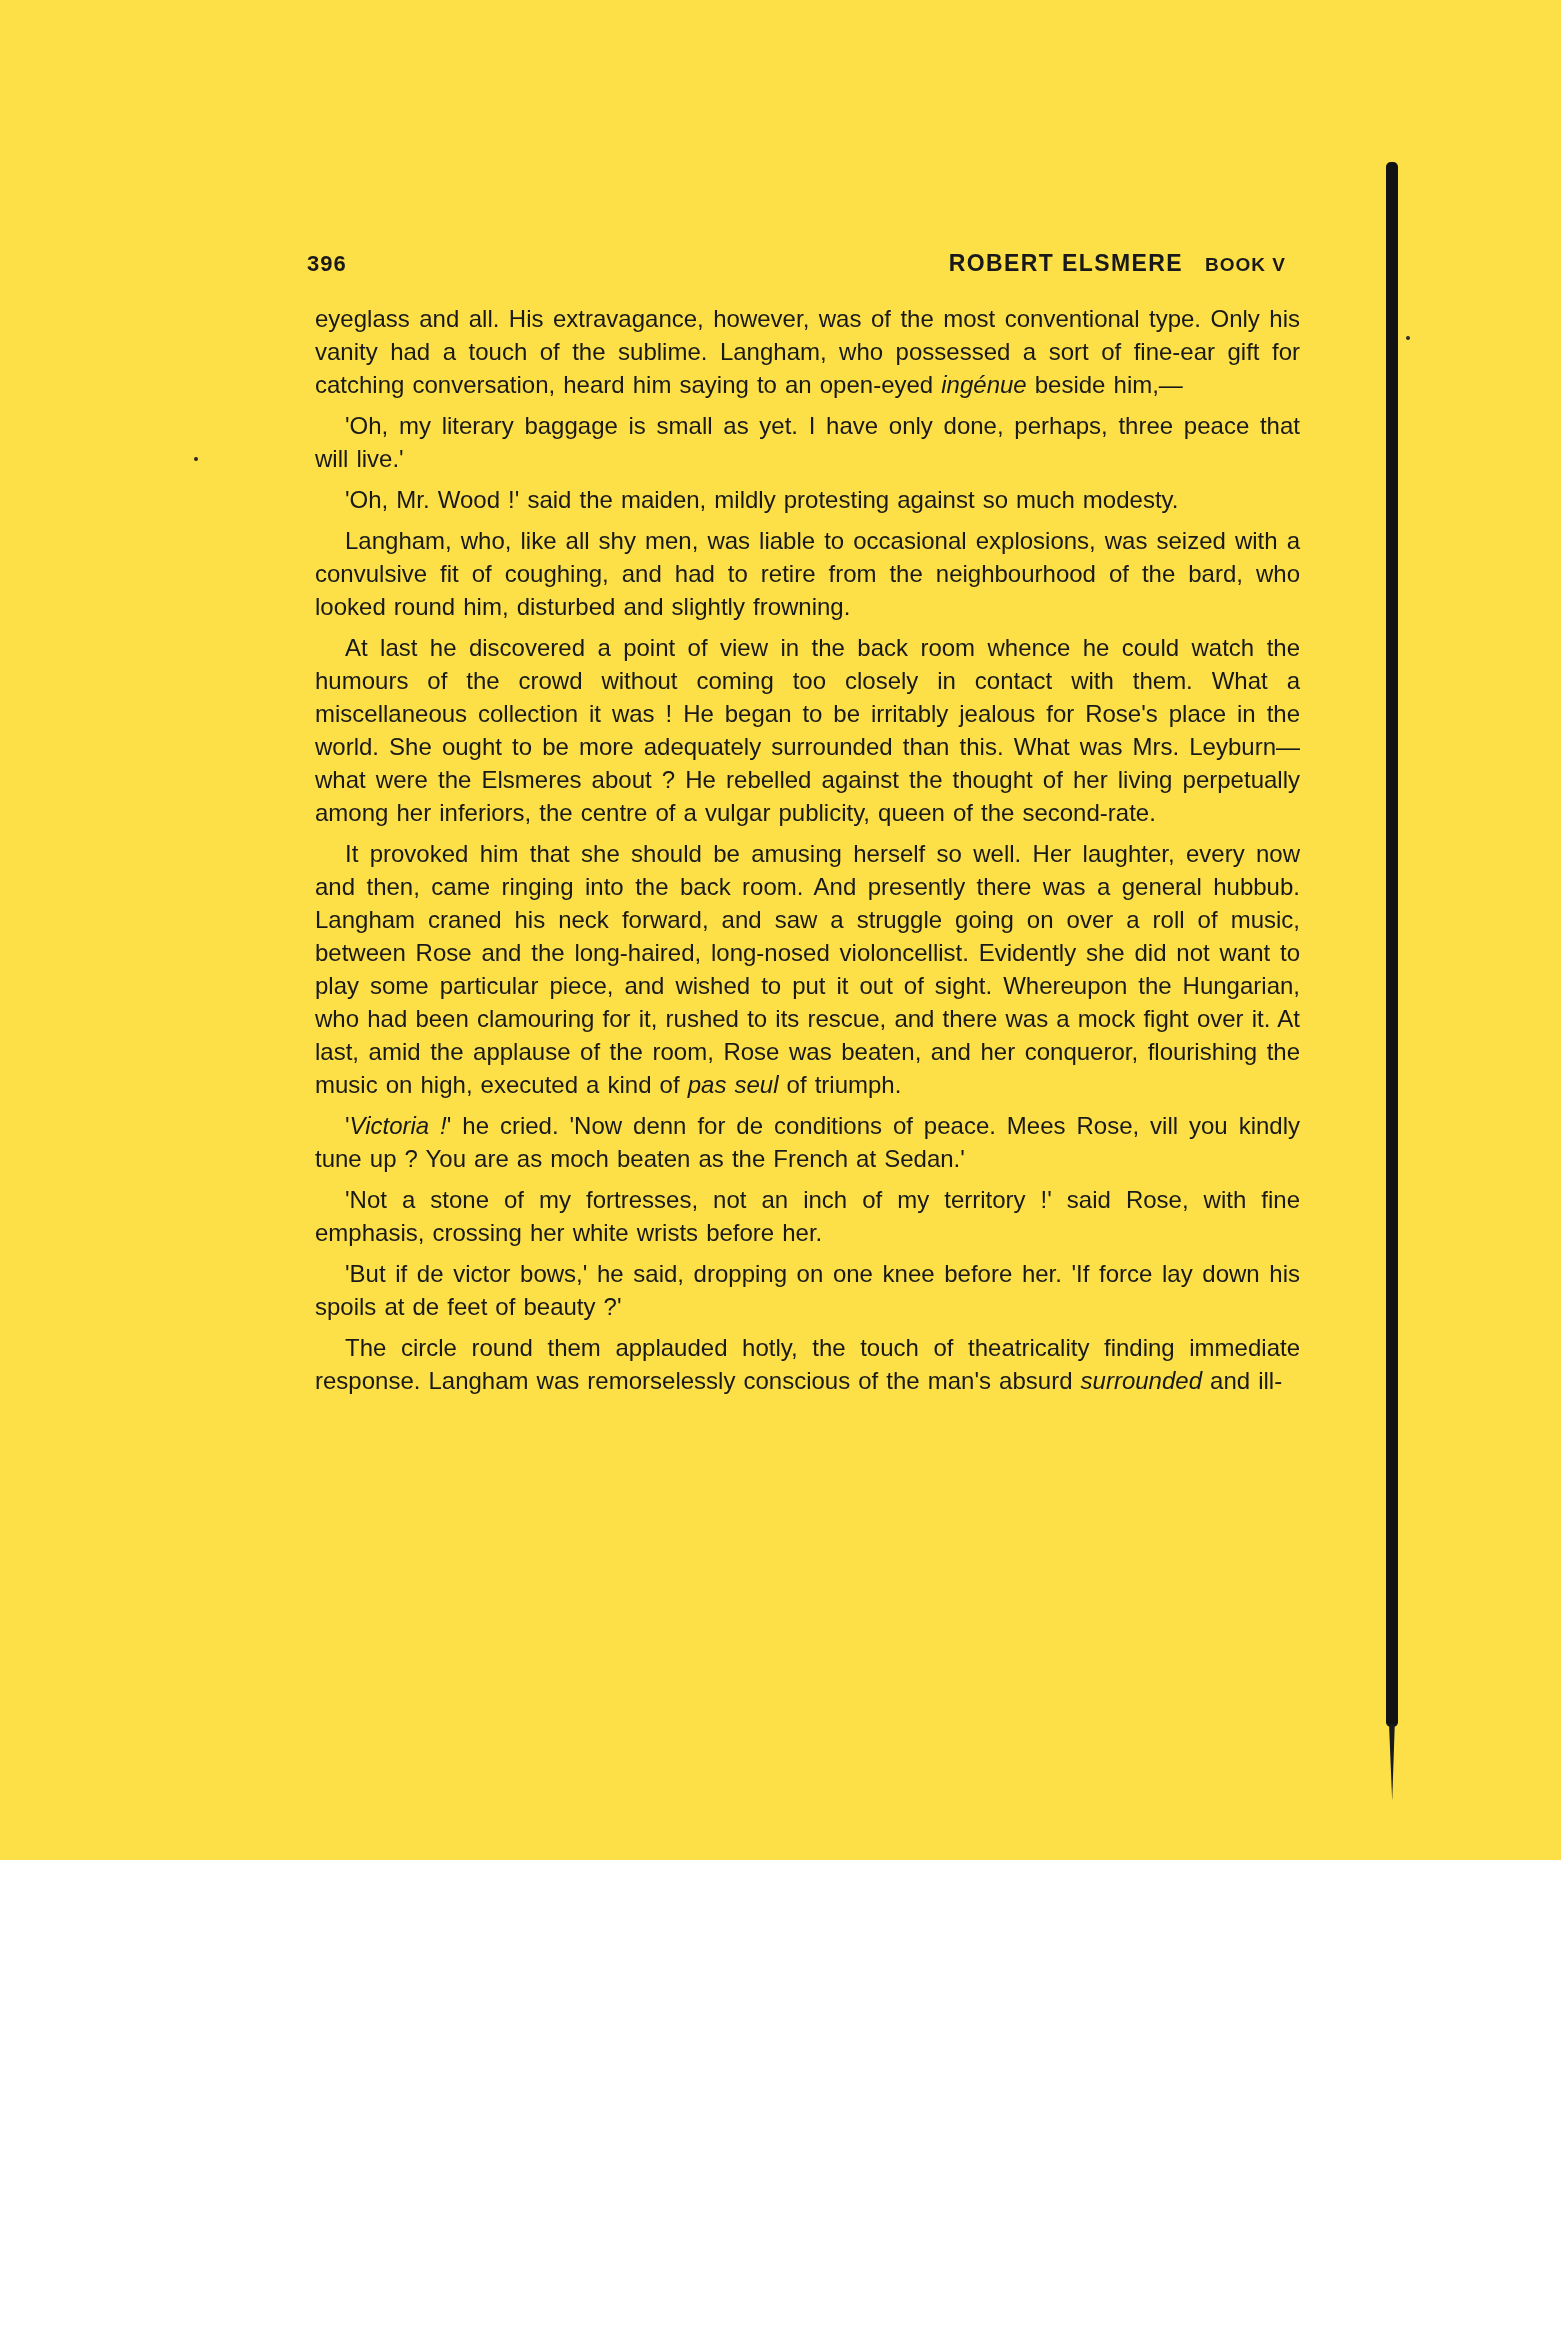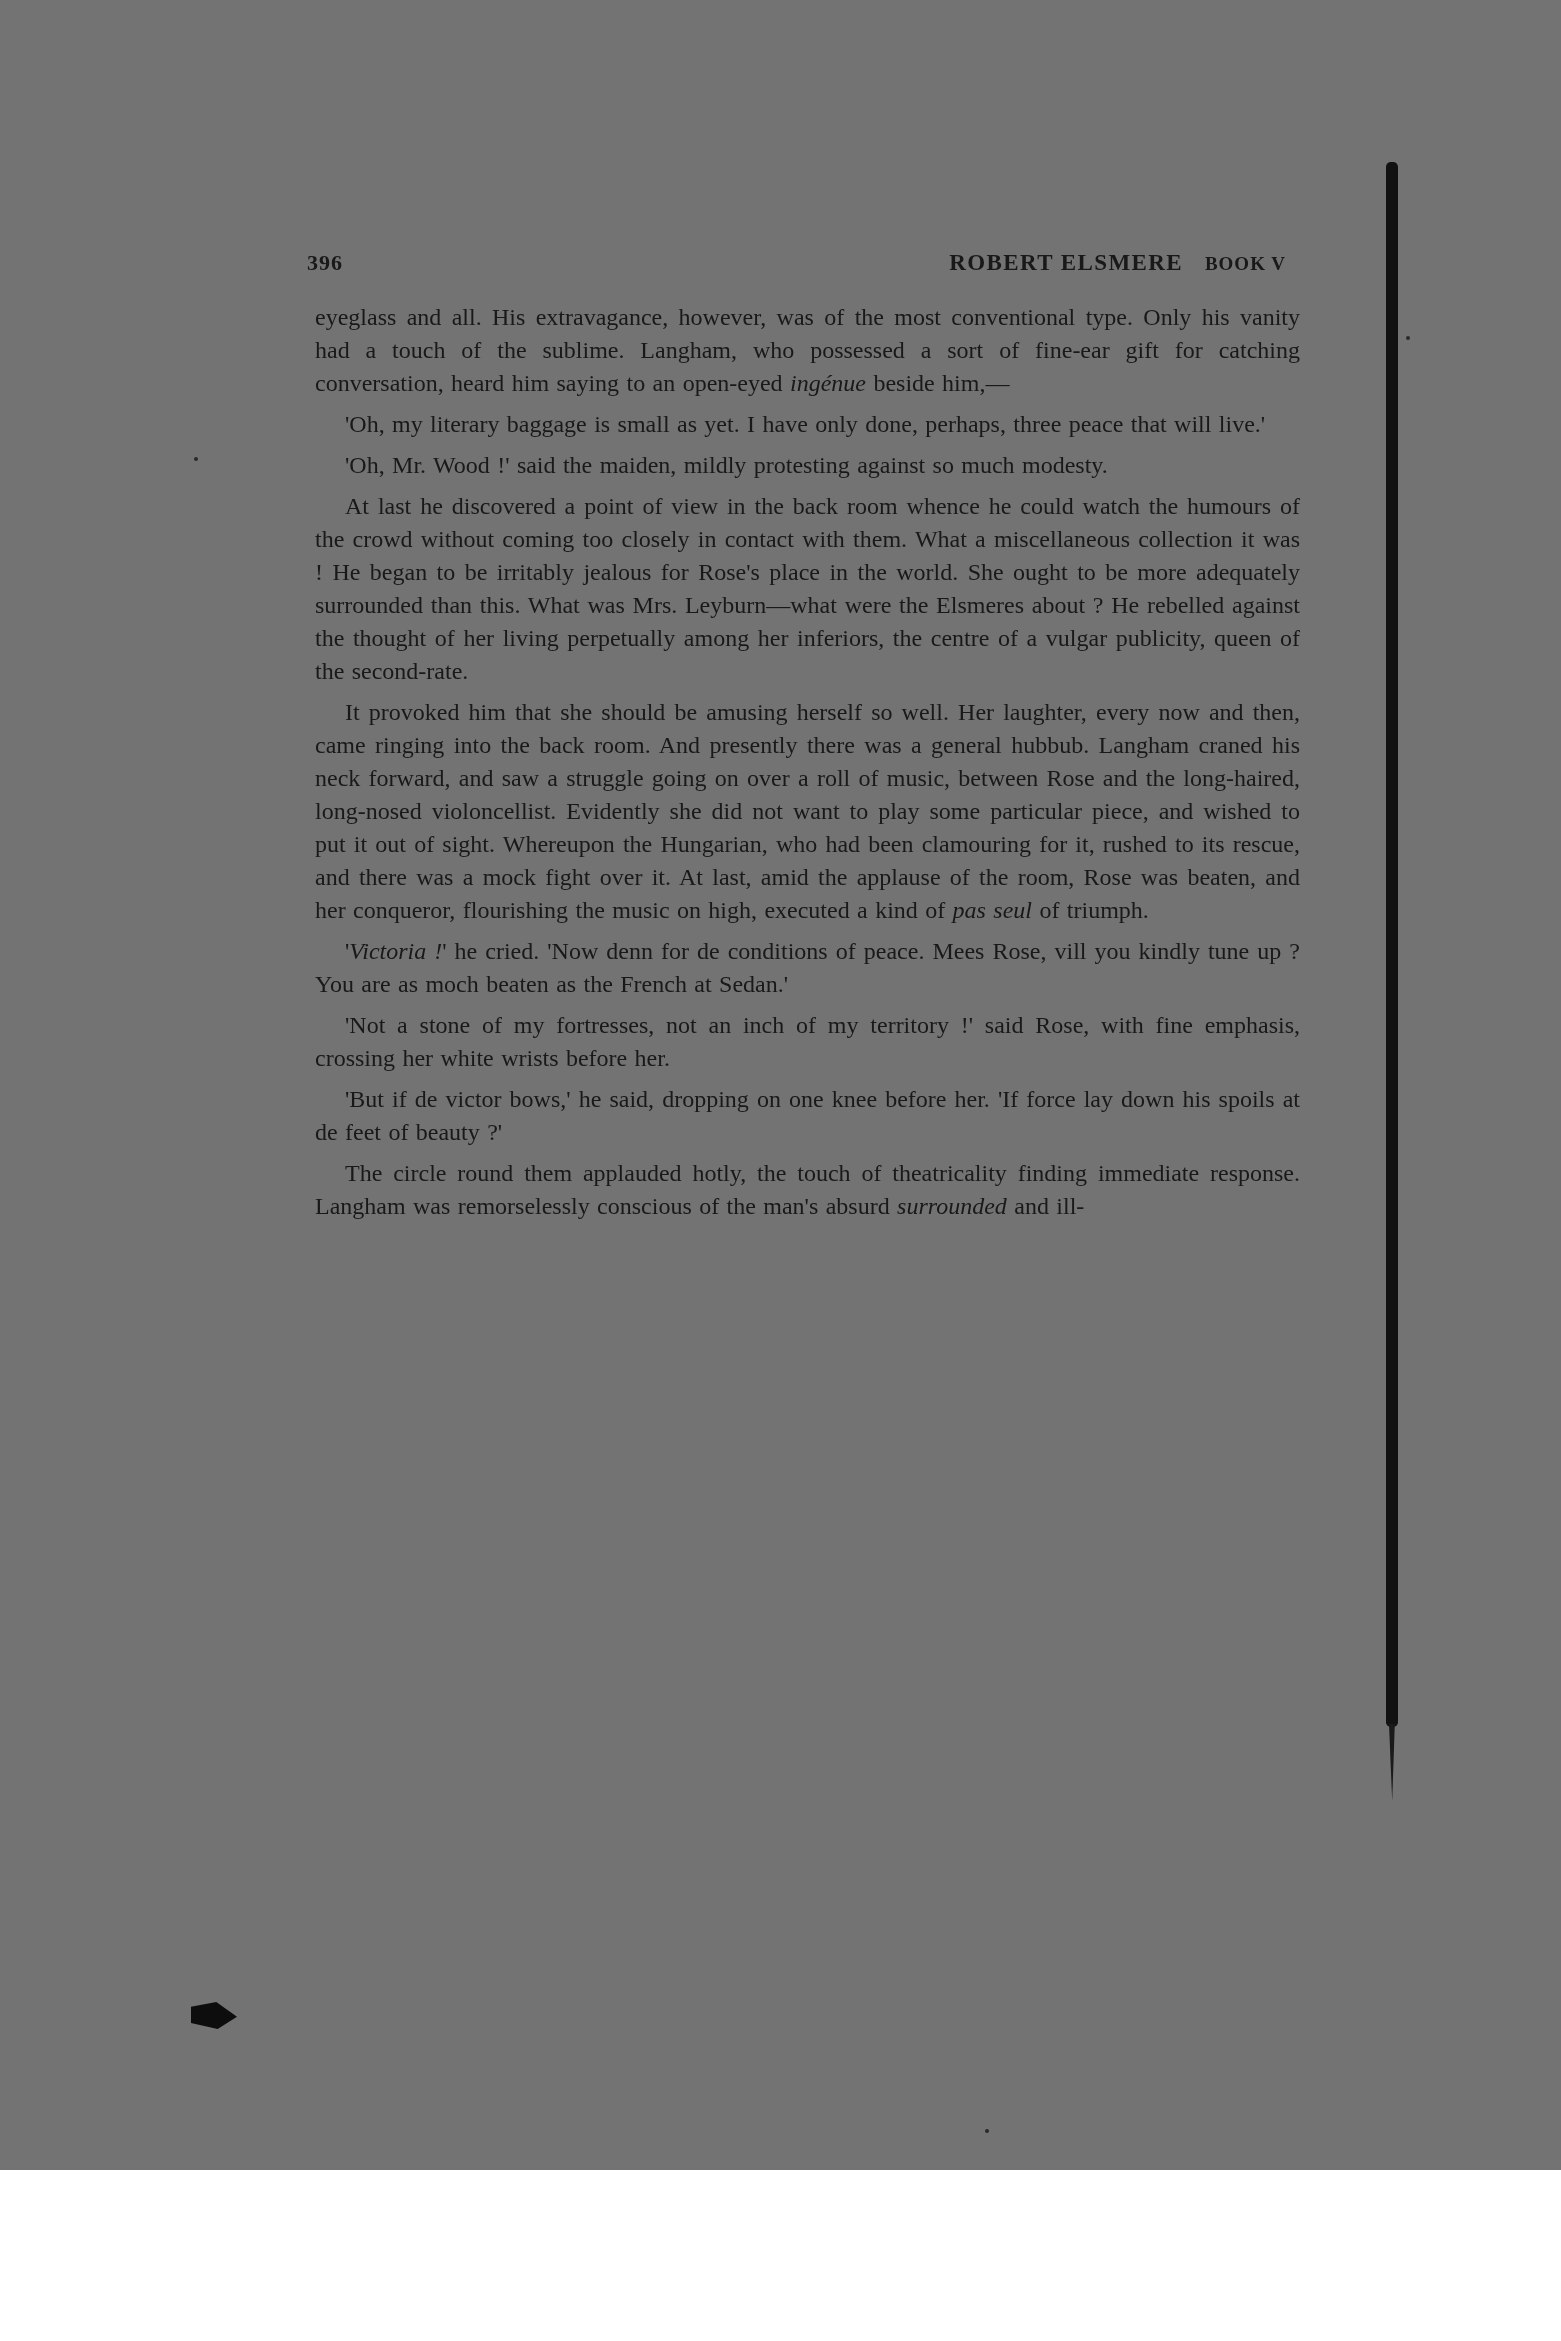--- a/index.html
+++ b/index.html
@@ -3,24 +3,24 @@
 <meta charset="utf-8">
 <style>
   html, body {
     margin: 0;
     padding: 0;
     background: #ffffff;
   }
   .page {
     position: relative;
     width: 1562px;
-    height: 2170px;
-    background: #737373;
+    height: 1860px;
+    background: #fde047;
     overflow: hidden;
-    font-family: Liberation Serif, serif;
+    font-family: Liberation Sans, sans-serif;
     color: #191919;
   }
   .content {
     position: absolute;
     left: 307px;
     top: 250px;
     width: 1001px;
   }
   .running-head {
     display: flex;
@@ -112,20 +112,21 @@
     <div class="running-head">
       <span class="page-number">396</span>
       <span class="head-title">ROBERT ELSMERE</span>
       <span class="head-book">BOOK V</span>
     </div>
 
     <div class="text-block">
         <p class="no-indent"><span>eyeglass and all.  His extravagance, however, was of the most conventional type.  Only his vanity had a touch of the sublime. Langham, who possessed a sort of fine-ear gift for catching conversation, heard him saying to an open-eyed </span><em>ingénue</em><span> beside him,—</span></p>
         <p><span>'Oh, my literary baggage is small as yet.  I have only done, perhaps, three peace that will live.'</span></p>
         <p><span>'Oh, Mr. Wood !' said the maiden, mildly protesting against so much modesty.</span></p>
+        <p><span>Langham, who, like all shy men, was liable to occasional explosions, was seized with a convulsive fit of coughing, and had to retire from the neighbourhood of the bard, who looked round him, disturbed and slightly frowning.</span></p>
         <p><span>At last he discovered a point of view in the back room whence he could watch the humours of the crowd without coming too closely in contact with them.  What a miscellaneous collection it was !  He began to be irritably jealous for Rose's place in the world.  She ought to be more adequately surrounded than this.  What was Mrs. Leyburn—what were the Elsmeres about ?  He rebelled against the thought of her living perpetually among her inferiors, the centre of a vulgar publicity, queen of the second-rate.</span></p>
         <p><span>It provoked him that she should be amusing herself so well. Her laughter, every now and then, came ringing into the back room.  And presently there was a general hubbub.  Langham craned his neck forward, and saw a struggle going on over a roll of music, between Rose and the long-haired, long-nosed violoncellist.  Evidently she did not want to play some particular piece, and wished to put it out of sight.  Whereupon the Hungarian, who had been clamouring for it, rushed to its rescue, and there was a mock fight over it.  At last, amid the applause of the room, Rose was beaten, and her conqueror, flourishing the music on high, executed a kind of </span><em>pas seul</em><span> of triumph.</span></p>
         <p><span>'</span><em>Victoria !</em><span>' he cried.  'Now denn for de conditions of peace. Mees Rose, vill you kindly tune up ?  You are as moch beaten as the French at Sedan.'</span></p>
         <p><span>'Not a stone of my fortresses, not an inch of my territory !' said Rose, with fine emphasis, crossing her white wrists before her.</span></p>
         <p><span>'But if de victor bows,' he said, dropping on one knee before her.  'If force lay down his spoils at de feet of beauty ?'</span></p>
         <p><span>The circle round them applauded hotly, the touch of theatricality finding immediate response.  Langham was remorselessly conscious of the man's absurd </span><em>surrounded</em><span> and ill-</span></p>
       </div>
   </div>
 
   <div class="binding-bar"></div>

